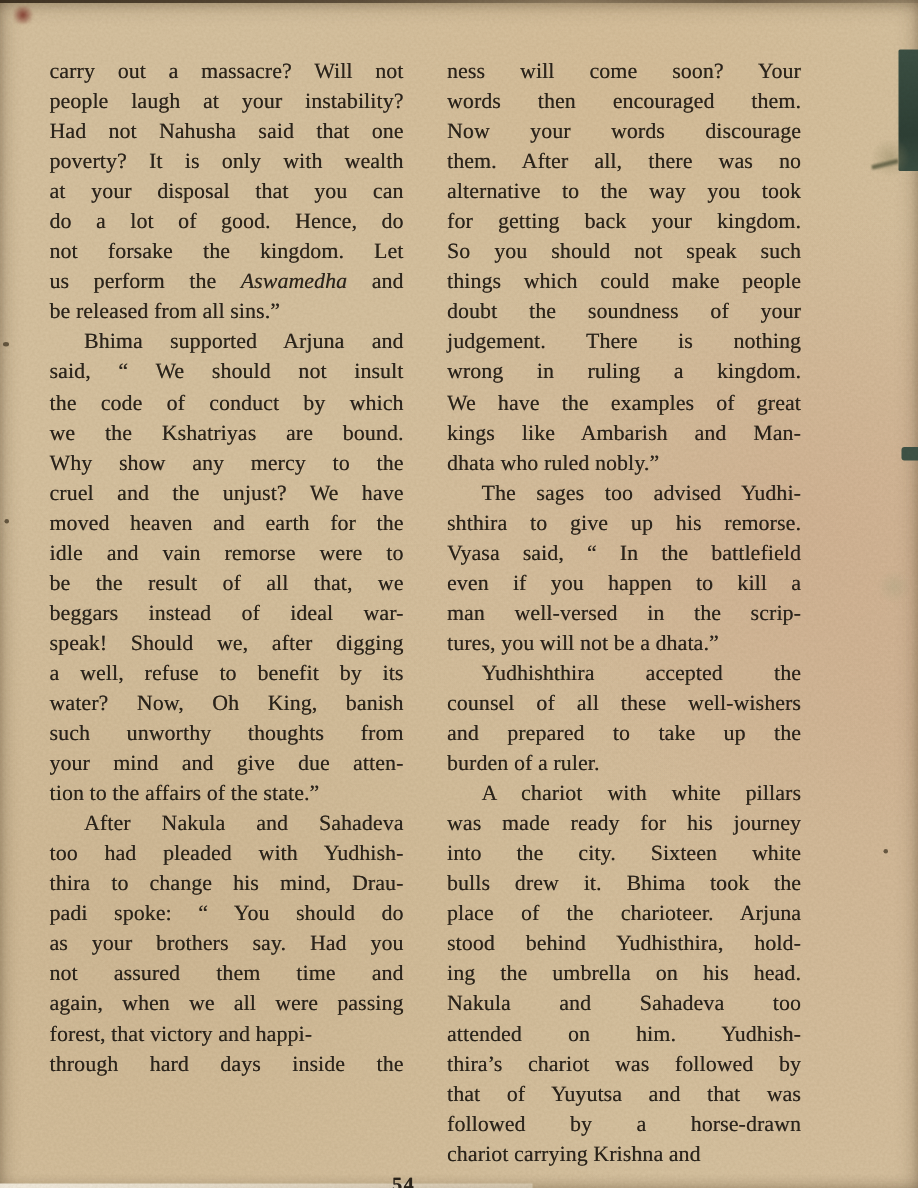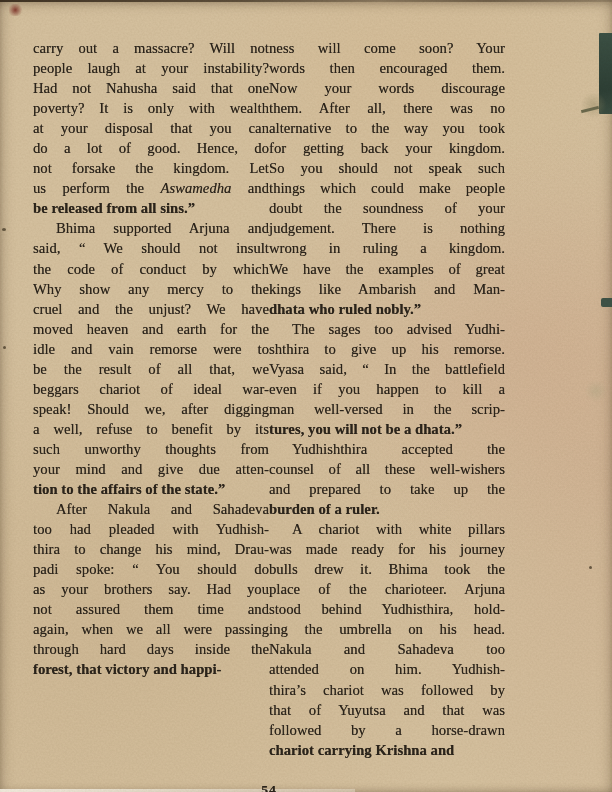--- a/index.html
+++ b/index.html
@@ -61,35 +61,35 @@
     background: radial-gradient(circle, rgba(160,162,126,0.30), rgba(160,162,126,0) 62%);
     border-radius: 50%;
   }
   .speck { position: absolute; background: rgba(60,48,30,0.7); border-radius: 50%; }
   .speck.s1 { left: 2px; top: 228px; width: 4px; height: 3px; }
   .speck.s2 { left: 3px; top: 346px; width: 3px; height: 3px; }
   .speck.s3 { left: 589px; top: 566px; width: 3px; height: 3px; }
 
   .textblock {
     position: absolute; left: 33px; top: 38px; width: 501px;
-    display: flex; 
+    display: flex; gap: 29px;
   }
   .col { width: 236px; }
   .tline {
     text-align: justify;
     text-align-last: justify;
     line-height: 20.05px;
     height: 20.05px;
     font-size: 14.5px;
     letter-spacing: 0.1px;
     white-space: nowrap;
     overflow: visible;
     text-shadow: 0.2px 0.2px 0.35px rgba(43,36,27,0.65);
   }
-  .tline.last { text-align-last: left; font-weight: bold; }
+  .tline.last { text-align-last: left; }
   .tline.indent { text-indent: 23px; }
   .tline i { font-style: italic; }
   .pagenum {
     position: absolute; left: 254px; top: 782px; width: 30px;
     text-align: center; font-size: 13.5px; font-weight: bold;
     letter-spacing: 1px;
     text-shadow: 0.2px 0.2px 0.35px rgba(43,36,27,0.65);
   }
 </style>
 </head>
@@ -119,42 +119,44 @@
           <div class="tline"><span>at your disposal that you can</span></div>
           <div class="tline"><span>do a lot of good.  Hence, do</span></div>
           <div class="tline"><span>not forsake the kingdom.  Let</span></div>
           <div class="tline"><span>us perform the </span><i>Aswamedha</i><span> and</span></div>
           <div class="tline last"><span>be released from all sins.”</span></div>
         </div>
       <div class="para">
           <div class="tline indent"><span>Bhima supported Arjuna and</span></div>
           <div class="tline"><span>said, “ We should not insult</span></div>
           <div class="tline"><span>the code of conduct by which</span></div>
+          <div class="tline"><span>we the Kshatriyas are bound.</span></div>
           <div class="tline"><span>Why show any mercy to the</span></div>
           <div class="tline"><span>cruel and the unjust? We have</span></div>
           <div class="tline"><span>moved heaven and earth for the</span></div>
           <div class="tline"><span>idle and vain remorse were to</span></div>
           <div class="tline"><span>be the result of all that, we</span></div>
-          <div class="tline"><span>beggars chariot of ideal war-</span></div>
+          <div class="tline"><span>beggars instead of ideal war-</span></div>
           <div class="tline"><span>speak! Should we, after digging</span></div>
           <div class="tline"><span>a well, refuse to benefit by its</span></div>
+          <div class="tline"><span>water? Now, Oh King, banish</span></div>
           <div class="tline"><span>such unworthy thoughts from</span></div>
           <div class="tline"><span>your mind and give due atten-</span></div>
           <div class="tline last"><span>tion to the affairs of the state.”</span></div>
         </div>
       <div class="para">
           <div class="tline indent"><span>After Nakula and Sahadeva</span></div>
           <div class="tline"><span>too had pleaded with Yudhish-</span></div>
           <div class="tline"><span>thira to change his mind, Drau-</span></div>
           <div class="tline"><span>padi spoke: “ You should do</span></div>
           <div class="tline"><span>as your brothers say.  Had you</span></div>
           <div class="tline"><span>not assured them time and</span></div>
           <div class="tline"><span>again, when we all were passing</span></div>
+          <div class="tline last"><span>forest, that victory and happi-</span></div>
           <div class="tline"><span>through hard days inside the</span></div>
-          <div class="tline last"><span>forest, that victory and happi-</span></div>
         </div>
     </div>
     <div class="col">
       <div class="para">
           <div class="tline"><span>ness will come soon? Your</span></div>
           <div class="tline"><span>words then encouraged them.</span></div>
           <div class="tline"><span>Now your words discourage</span></div>
           <div class="tline"><span>them.  After all, there was no</span></div>
           <div class="tline"><span>alternative to the way you took</span></div>
           <div class="tline"><span>for getting back your kingdom.</span></div>
@@ -177,20 +179,21 @@
         </div>
       <div class="para">
           <div class="tline indent"><span>Yudhishthira accepted the</span></div>
           <div class="tline"><span>counsel of all these well-wishers</span></div>
           <div class="tline"><span>and prepared to take up the</span></div>
           <div class="tline last"><span>burden of a ruler.</span></div>
         </div>
       <div class="para">
           <div class="tline indent"><span>A chariot with white pillars</span></div>
           <div class="tline"><span>was made ready for his journey</span></div>
+          <div class="tline"><span>into the city.  Sixteen white</span></div>
           <div class="tline"><span>bulls drew it.  Bhima took the</span></div>
           <div class="tline"><span>place of the charioteer.  Arjuna</span></div>
           <div class="tline"><span>stood behind Yudhisthira, hold-</span></div>
           <div class="tline"><span>ing the umbrella on his head.</span></div>
           <div class="tline"><span>Nakula and Sahadeva too</span></div>
           <div class="tline"><span>attended on him.  Yudhish-</span></div>
           <div class="tline"><span>thira’s chariot was followed by</span></div>
           <div class="tline"><span>that of Yuyutsa and that was</span></div>
           <div class="tline"><span>followed by a horse-drawn</span></div>
           <div class="tline last"><span>chariot carrying Krishna and</span></div>

